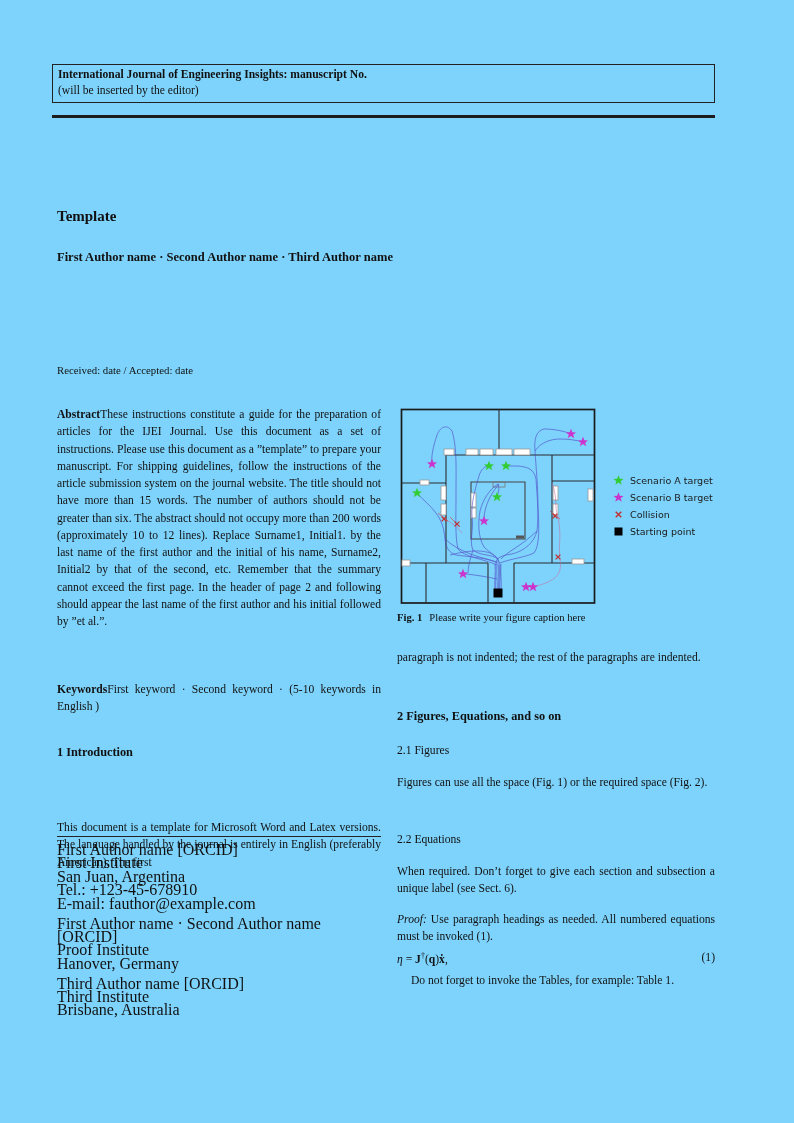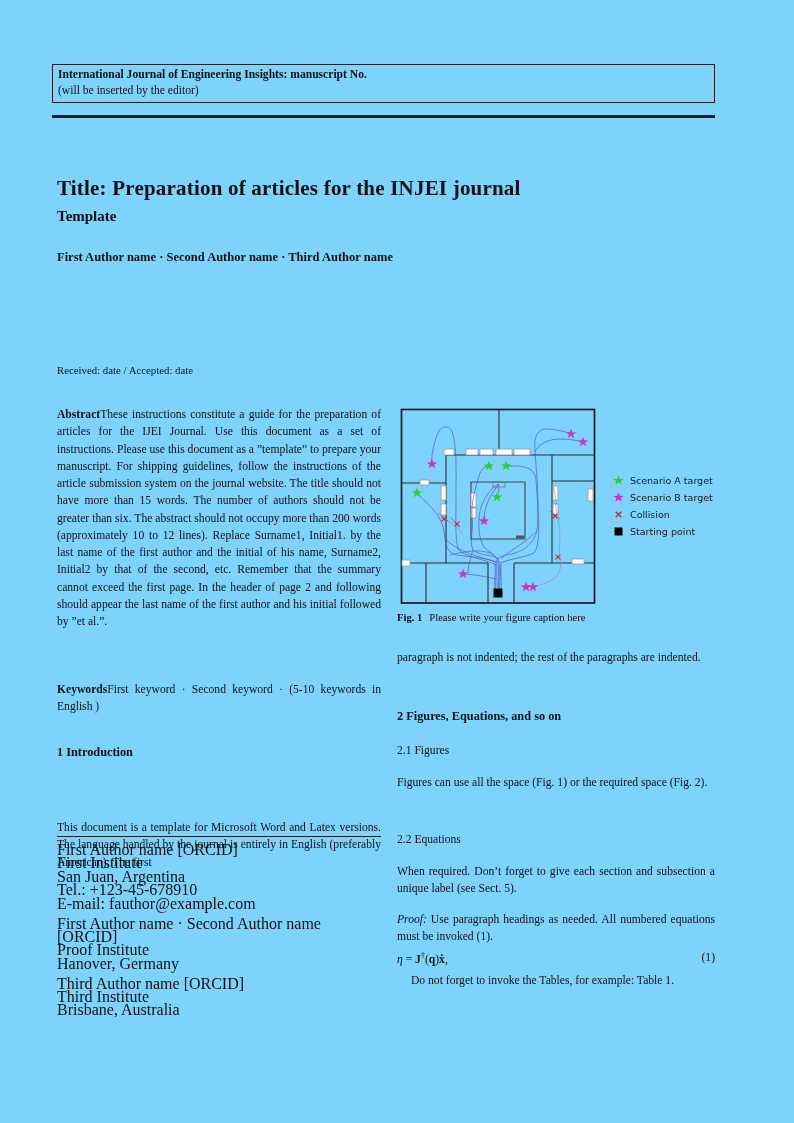--- a/index.html
+++ b/index.html
@@ -50,21 +50,20 @@
 <body>
 
 <div class="page">
 
   <div class="abs hbox">
     <div class="b">International Journal of Engineering Insights:  manuscript No.</div>
     <div>(will be inserted by the editor)</div>
   </div>
   <div class="abs thick-rule"></div>
 
-  <div class="abs title">Title: Preparation of articles for the INJEI journal</div>
   <div class="abs subtitle">Template</div>
   <div class="abs authors">First Author name · Second Author name · Third Author name</div>
   <div class="abs received">Received: date / Accepted: date</div>
 
   <p class="abs col-l body" style="top:406px;">
     <b class="kw-gap">Abstract</b><span>These instructions constitute a guide for the preparation of articles for the IJEI Journal. Use this document as a set of instructions. Please use this document as a ”template” to prepare your manuscript. For shipping guidelines, follow the instructions of the article submission system on the journal website. The title should not have more than 15 words. The number of authors should not be greater than six. The abstract should not occupy more than 200 words (approximately 10 to 12 lines). Replace Surname1, Initial1. by the last name of the first author and the initial of his name, Surname2, Initial2 by that of the second, etc. Remember that the summary cannot exceed the first page. In the header of page 2 and following should appear the last name of the first author and his initial followed by ”et al.”.</span>
   </p>
   <p class="abs col-l body" style="top:681px;">
     <b class="kw-gap">Keywords</b><span>First keyword · Second keyword · (5-10 keywords in English )</span>
   </p>
@@ -212,21 +211,21 @@
 
   <div class="abs caption">
     <span class="b">Fig. 1</span><span>Please write your figure caption here</span>
   </div>
 
   <p class="abs col-r body rc-para1">paragraph is not indented; the rest of the paragraphs are indented.</p>
   <div class="abs col-r h-sec rc-h2">2 Figures, Equations, and so on</div>
   <div class="abs col-r h-sub rc-h21">2.1 Figures</div>
   <p class="abs col-r body rc-figtext">Figures can use all the space (Fig. 1) or the required space (Fig. 2).</p>
   <div class="abs col-r h-sub rc-h22">2.2 Equations</div>
-  <p class="abs col-r body rc-eqtext">When required. Don’t forget to give each section and subsection a unique label (see Sect. 5).</p>
+  <p class="abs col-r body rc-eqtext">When required. Don’t forget to give each section and subsection a unique label (see Sect. 6).</p>
   <p class="abs col-r body rc-proof">
     <i>Proof:</i><span> Use paragraph headings as needed. All numbered equations must be invoked (1).</span>
   </p>
   <div class="abs col-r rc-eqrow">
     <span><i>η</i><span> = </span><b>J</b><sup>†</sup><span>(</span><b>q</b><span>)</span><b>ẋ</b><span>,</span></span>
     <span>(1)</span>
   </div>
   <p class="abs col-r body rc-tables">Do not forget to invoke the Tables, for example: Table 1.</p>
 
 </div>

